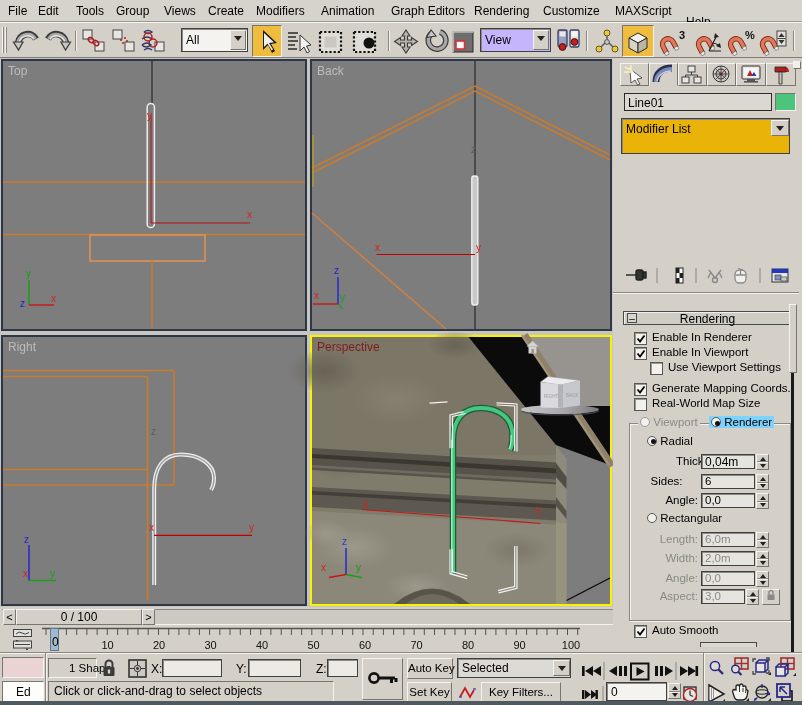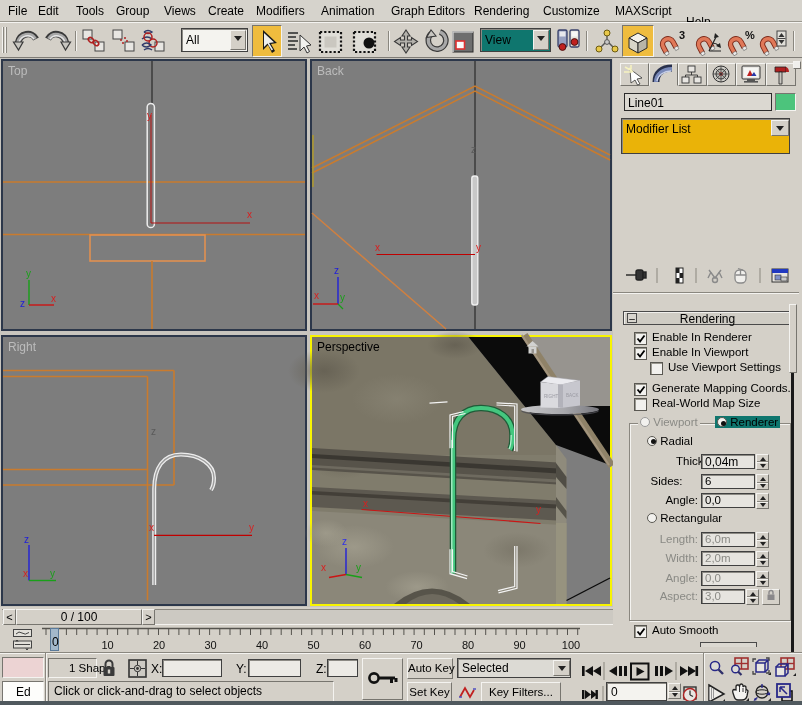--- a/index.html
+++ b/index.html
@@ -115,21 +115,21 @@
     <path d="M13 1 L17 7 L14.5 7 L14.5 11 L18.5 11 L18.5 8.5 L24.5 12.5 L18.5 16.5 L18.5 14 L14.5 14 L14.5 18 L17 18 L13 24 L9 18 L11.5 18 L11.5 14 L7.5 14 L7.5 16.5 L1.5 12.5 L7.5 8.5 L7.5 11 L11.5 11 L11.5 7 L9 7 Z" fill="#b4b2ac" stroke="#3a3a3a" stroke-width="1.1"></path>
 
     <path d="M38.5 4.5 A 8.8 8.8 0 1 0 47 3" fill="none" stroke="#3a3a3a" stroke-width="5.6"></path>
     <path d="M38.5 4.5 A 8.8 8.8 0 1 0 47 3" fill="none" stroke="#a8a8a8" stroke-width="3.2"></path>
     <path d="M33.5 8.5 L43 7 L38 1 Z" fill="#c8c6c0" stroke="#3a3a3a" stroke-width="1.1"></path>
 
     <rect x="60" y="3" width="20" height="20" fill="#6e6e6e" stroke="#2a2a2a" stroke-width="1"></rect>
     <path d="M60 23 L60 3 L80 3" fill="none" stroke="#c8c8c8" stroke-width="1.6"></path>
     <rect x="63" y="12" width="8.5" height="8" fill="#fafafa" stroke="#e03030" stroke-width="1.6"></rect>
   </svg>
-  <div class="abs fld" style="left:480px;top:5px;width:71px;height:24px;background:#0f766e;">
+  <div class="abs fld" style="left:480px;top:5px;width:71px;height:24px;background:#c4b5fd;">
     <div class="abs" style="left:4px;top:4px;font-size:12px;">View</div>
     <div class="btn" style="left:52px;top:1px;width:16px;height:20px;"><svg width="10" height="8" style="position:static">
           <path d="M1 2 L9 2 L5 7 Z" fill="#222"></path>
         </svg></div>
   </div>
   <svg class="abs" style="left:556px;top:5px;" width="26" height="28" viewBox="0 0 26 28">
     <rect x="2" y="2" width="9" height="17" rx="1.5" fill="#98a0c0" stroke="#38406a" stroke-width="1.3"></rect>
     <rect x="3.5" y="3.5" width="6" height="5" fill="#e8e8ec"></rect>
     <circle cx="6.5" cy="19" r="3.4" fill="#c02020" stroke="#501010"></circle>
     <rect x="14" y="2" width="9" height="17" rx="1.5" fill="#e4e2dc" stroke="#38406a" stroke-width="1.3"></rect>
@@ -356,21 +356,21 @@
         <line x1="34" y1="237.5" x2="50" y2="240.5" stroke="#18a018" stroke-width="1.4"></line>
         <text x="30" y="208" fill="#3030e8">z</text>
         <text x="9" y="234" fill="#d82020">x</text>
         <text x="44" y="234" fill="#18a018">y</text>
       </g>
     </svg>
   </div>
   <div class="vplabel" style="left:8px;top:6px;">Top</div>
   <div class="vplabel" style="left:317px;top:6px;">Back</div>
   <div class="vplabel" style="left:8px;top:282px;">Right</div>
-  <div class="vplabel" style="left:317px;top:282px;color:#000000;">Perspective</div>
+  <div class="vplabel" style="left:317px;top:282px;color:#7f1d1d;">Perspective</div>
 </div>
 
 <div id="cpanel" class="abs" style="left:613px;top:58px;width:189px;height:594px;background:#d4d0c8;">
 
   <div class="abs" style="left:7px;top:5px;width:178px;height:23px;">
     <div class="ras abs" style="left:0;top:0;width:29px;height:23px;"></div>
     <div class="abs" style="left:29px;top:0;width:29px;height:23px;border:1px solid;border-color:#f4f3f0 #77756f #d4d0c8 #f4f3f0;background:#d4d0c8;"></div>
     <div class="ras abs" style="left:58px;top:0;width:29px;height:23px;"></div>
     <div class="ras abs" style="left:87px;top:0;width:29px;height:23px;"></div>
     <div class="ras abs" style="left:116px;top:0;width:30px;height:23px;"></div>
@@ -474,21 +474,21 @@
           <path d="M2.5 5.5 L5 8.5 L9.5 2.5" stroke="#000" stroke-width="1.8" fill="none"></path>
         </svg></div>
     <div class="abs" style="left:31px;top:56px;">Generate Mapping Coords.</div>
     <div class="cb abs" style="left:13px;top:72px;"></div>
     <div class="abs" style="left:31px;top:71px;">Real-World Map Size</div>
 
     <div class="abs" style="left:8px;top:97px;width:162px;height:198px;border:1px solid #8a877f;box-shadow:1px 1px 0 #f4f3f0, inset 1px 1px 0 #f4f3f0;"></div>
     <div class="abs" style="left:17px;top:90px;background:#d4d0c8;padding:0 2px;">
       <span class="rad" style="border-color:#9a9a9a;"></span><span style="color:#8a8a85;"> Viewport</span>
     </div>
-    <div class="abs" style="left:94px;top:90px;background:#0f766e;padding:0 2px;">
+    <div class="abs" style="left:88px;top:90px;background:#7dd3fc;padding:0 2px;">
       <span class="rad radon"></span> Renderer
     </div>
     <div class="abs" style="left:26px;top:108.5px;"><span class="rad radon"></span> Radial</div>
     <div class="abs" style="left:14px;top:129px;width:63px;text-align:right;margin-left:33px;">Thickness:</div>
     <div class="fld abs" style="left:80px;top:128px;width:54px;height:15px;font-size:12px;"><span style="position:relative;left:3px;top:0px;">0,04m</span></div>
     <div class="spin abs" style="left:135px;top:128px;"></div>
     <div class="abs" style="left:14px;top:148.5px;width:63px;text-align:center;">Sides:</div>
     <div class="fld abs" style="left:80px;top:147.5px;width:54px;height:15px;"><span style="position:relative;left:3px;">6</span></div>
     <div class="spin abs" style="left:135px;top:147.5px;"></div>
     <div class="abs" style="left:14px;top:168px;width:63px;text-align:right;">Angle:</div>

